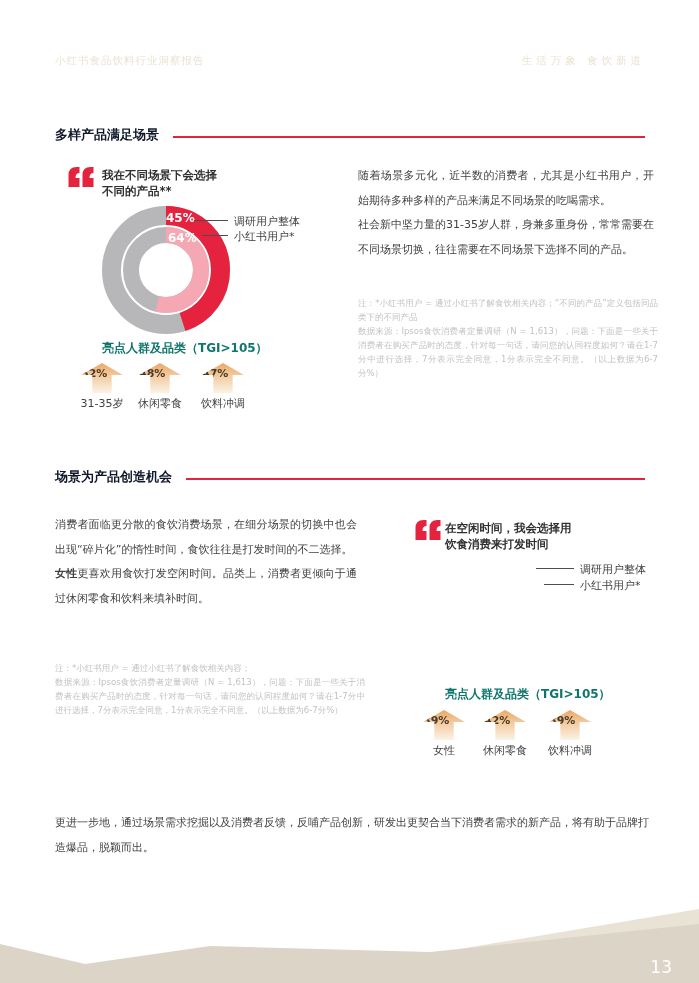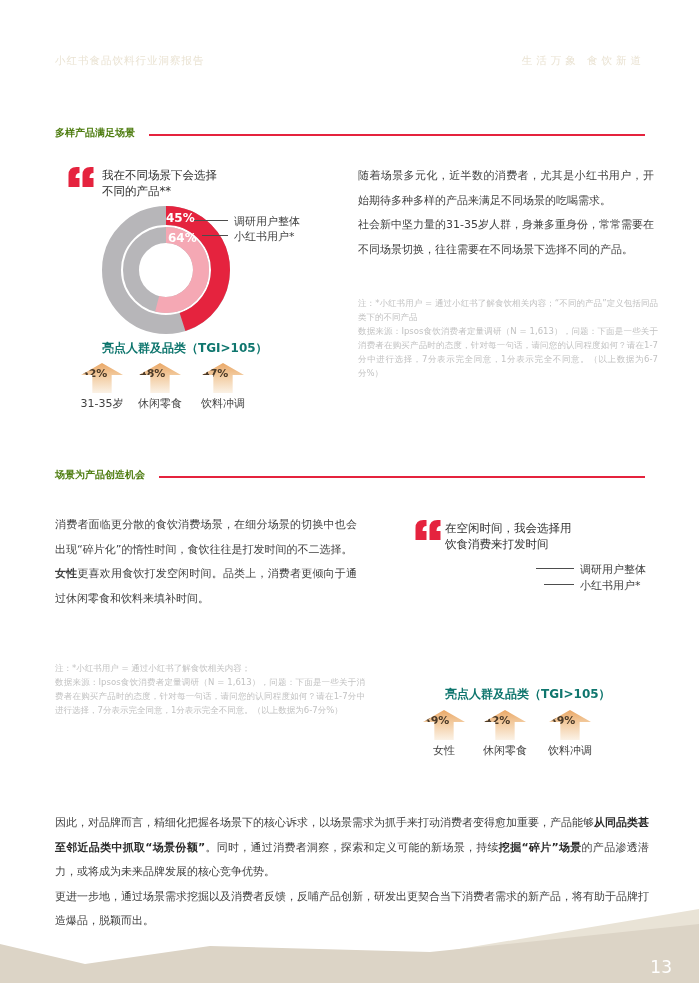--- a/index.html
+++ b/index.html
@@ -7,27 +7,27 @@
   body { font-family:"DejaVu Sans", sans-serif; }
   .page { position:relative; width:699px; height:983px; background:#fff; overflow:hidden; margin:16px auto; }
 
   
   .hdr { position:absolute; top:38px; font-size:10.5px; color:#eae3d3; }
   .hdr-left { left:55px; letter-spacing:1px; }
   .hdr-right { right:54px; letter-spacing:4px; }
 
   
   .sec-title-row { position:absolute; left:55px; right:54px; display:flex; align-items:center; }
-  .sec-title { font-size:10px; font-weight:bold; color:#4d7c0f; white-space:nowrap; }
+  .sec-title { font-size:13px; font-weight:bold; color:#0f172a; white-space:nowrap; }
   .sec-rule { flex:1; height:2px; background:#e5233e; margin-left:14px; margin-top:4px; }
 
   
   .quote-icon { position:absolute; width:26px; height:20px; }
   .quote-icon svg { display:block; }
-  .quote-text { position:absolute; font-size:11.5px; font-weight:normal; color:#2f2f2f; line-height:16px; }
+  .quote-text { position:absolute; font-size:11.5px; font-weight:bold; color:#2f2f2f; line-height:16px; }
 
   
   .body-par { position:absolute; font-size:11px; color:#3f3f3f; line-height:24.5px; text-align:justify; }
   .note { position:absolute; font-size:8.5px; color:#c2c2c2; line-height:14px; text-align:justify; }
   .note div { margin:0; }
 
   
   .donut-wrap { position:absolute; width:128px; height:128px; }
   .donut-wrap svg { display:block; width:128px; height:128px; }
   .donut-pct { position:absolute; font-size:12px; font-weight:bold; color:#ffffff; }
@@ -172,21 +172,20 @@
     <div class="hl-label">休闲零食</div>
   </div>
   <div class="hl-group" style="left:538px; top:694px;">
     <div class="hl-arrow">
       <span class="hl-pct">39%</span>
     </div>
     <div class="hl-label">饮料冲调</div>
   </div>
 
   <div class="conclusion">
-    <div><span>因此，对品牌而言，精细化把握各场景下的核心诉求，以场景需求为抓手来打动消费者变得愈加重要，产品能够</span><b>从同品类甚至邻近品类中抓取“场景份额”</b><span>。同时，通过消费者洞察，探索和定义可能的新场景，持续</span><b>挖掘“碎片”场景</b><span>的产品渗透潜力，或将成为未来品牌发展的核心竞争优势。</span></div>
     <div>更进一步地，通过场景需求挖掘以及消费者反馈，反哺产品创新，研发出更契合当下消费者需求的新产品，将有助于品牌打造爆品，脱颖而出。</div>
   </div>
 
   <svg class="wave" viewBox="0 0 699 95" preserveAspectRatio="none">
     <path d="M400,55 L699,5 L699,95 L400,95 Z" fill="#e9e3d6"></path>
     <path d="M0,40 L85,60 L210,42 L430,48 L699,20 L699,95 L0,95 Z" fill="#dcd4c6"></path>
   </svg>
   <div class="page-num">13</div>
 
 </div>

